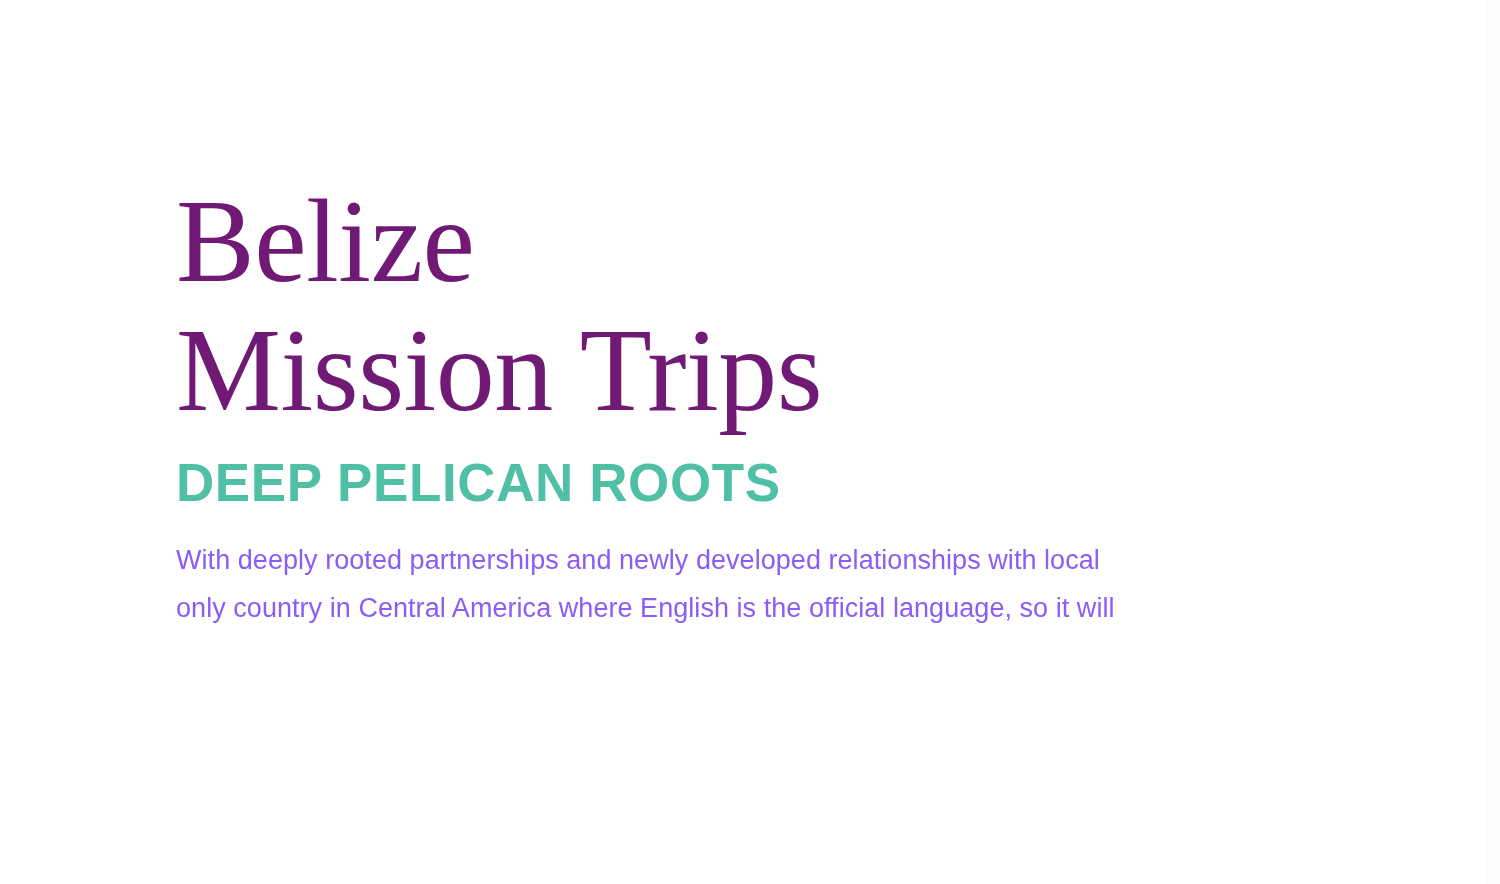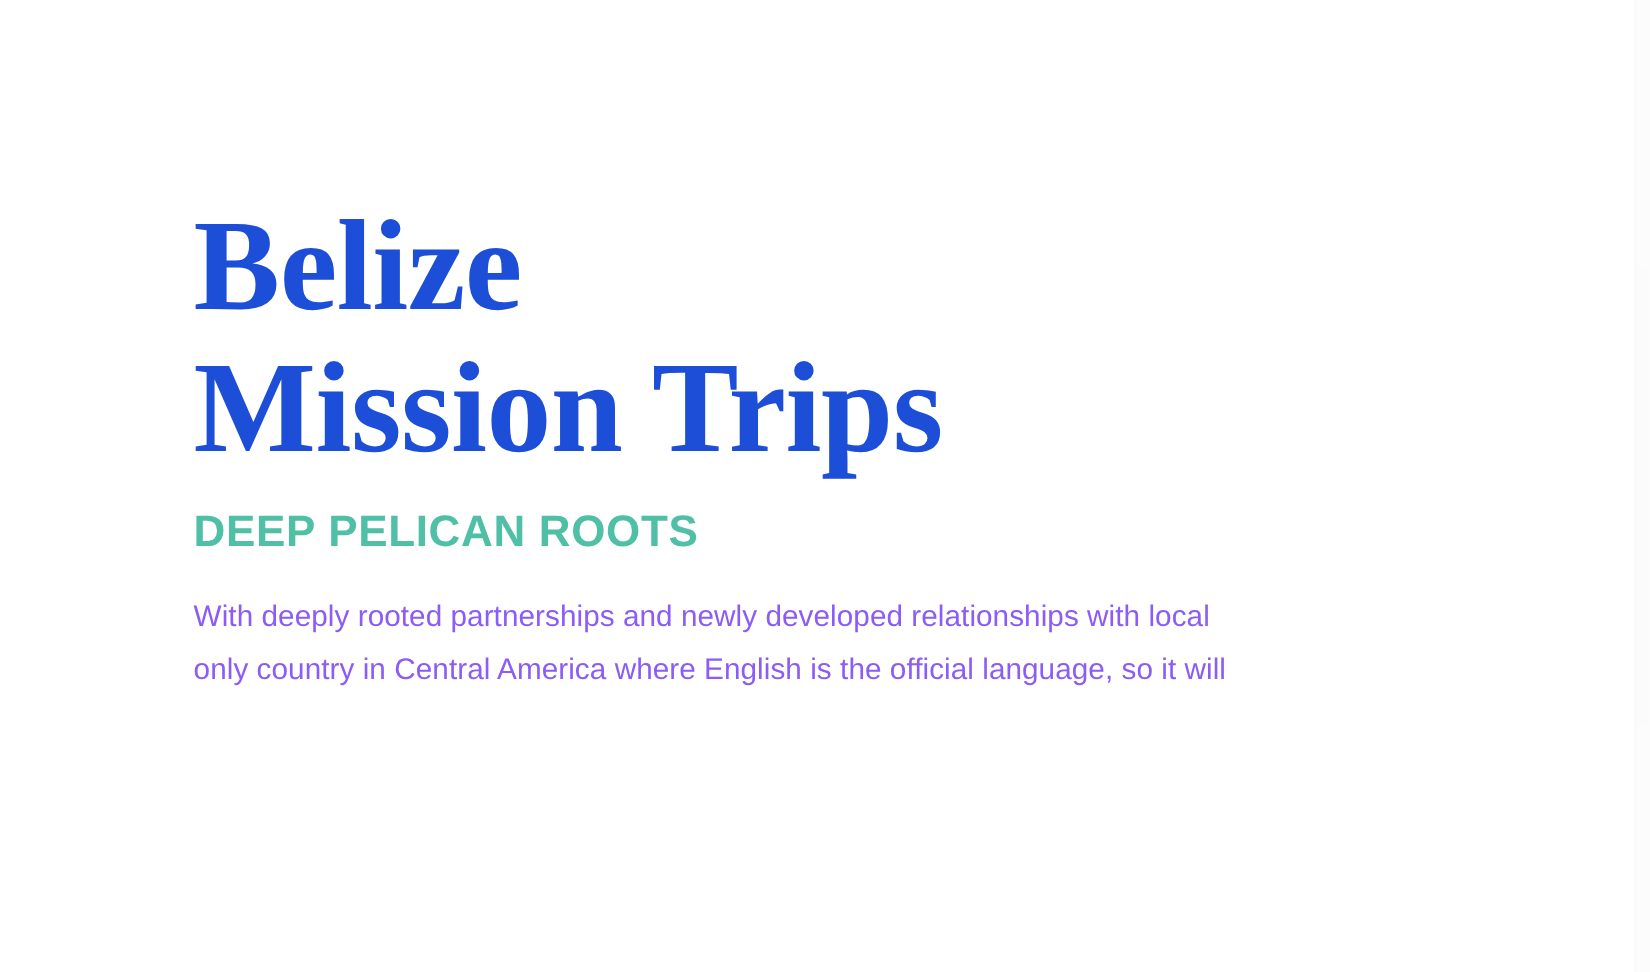--- a/index.html
+++ b/index.html
@@ -30,41 +30,41 @@
     left: 176px;
     top: 0;
     width: 1230px;
   }
 
   
   .headline {
     margin: 0;
     padding: 0;
     font-family: "Liberation Serif", "DejaVu Serif", serif;
-    font-weight: bold;
+    font-weight: normal;
     font-size: 118px;
     line-height: 129px;
-    color: #1d4ed8;
+    color: #701a75;
     letter-spacing: -0.5px;
   }
   .headline-line {
     display: block;
     white-space: nowrap;
   }
   .headline-pad {
     height: 177px;
   }
 
   
   .subtitle {
     margin: 0;
     padding: 0;
     font-family: "Liberation Sans", "DejaVu Sans", sans-serif;
     font-weight: bold;
-    font-size: 40px;
+    font-size: 53px;
     line-height: 62px;
     letter-spacing: 0.6px;
     text-transform: uppercase;
     color: #4fbfa5;
     white-space: nowrap;
     margin-top: 17px;
   }
 
   
   .body-copy {

